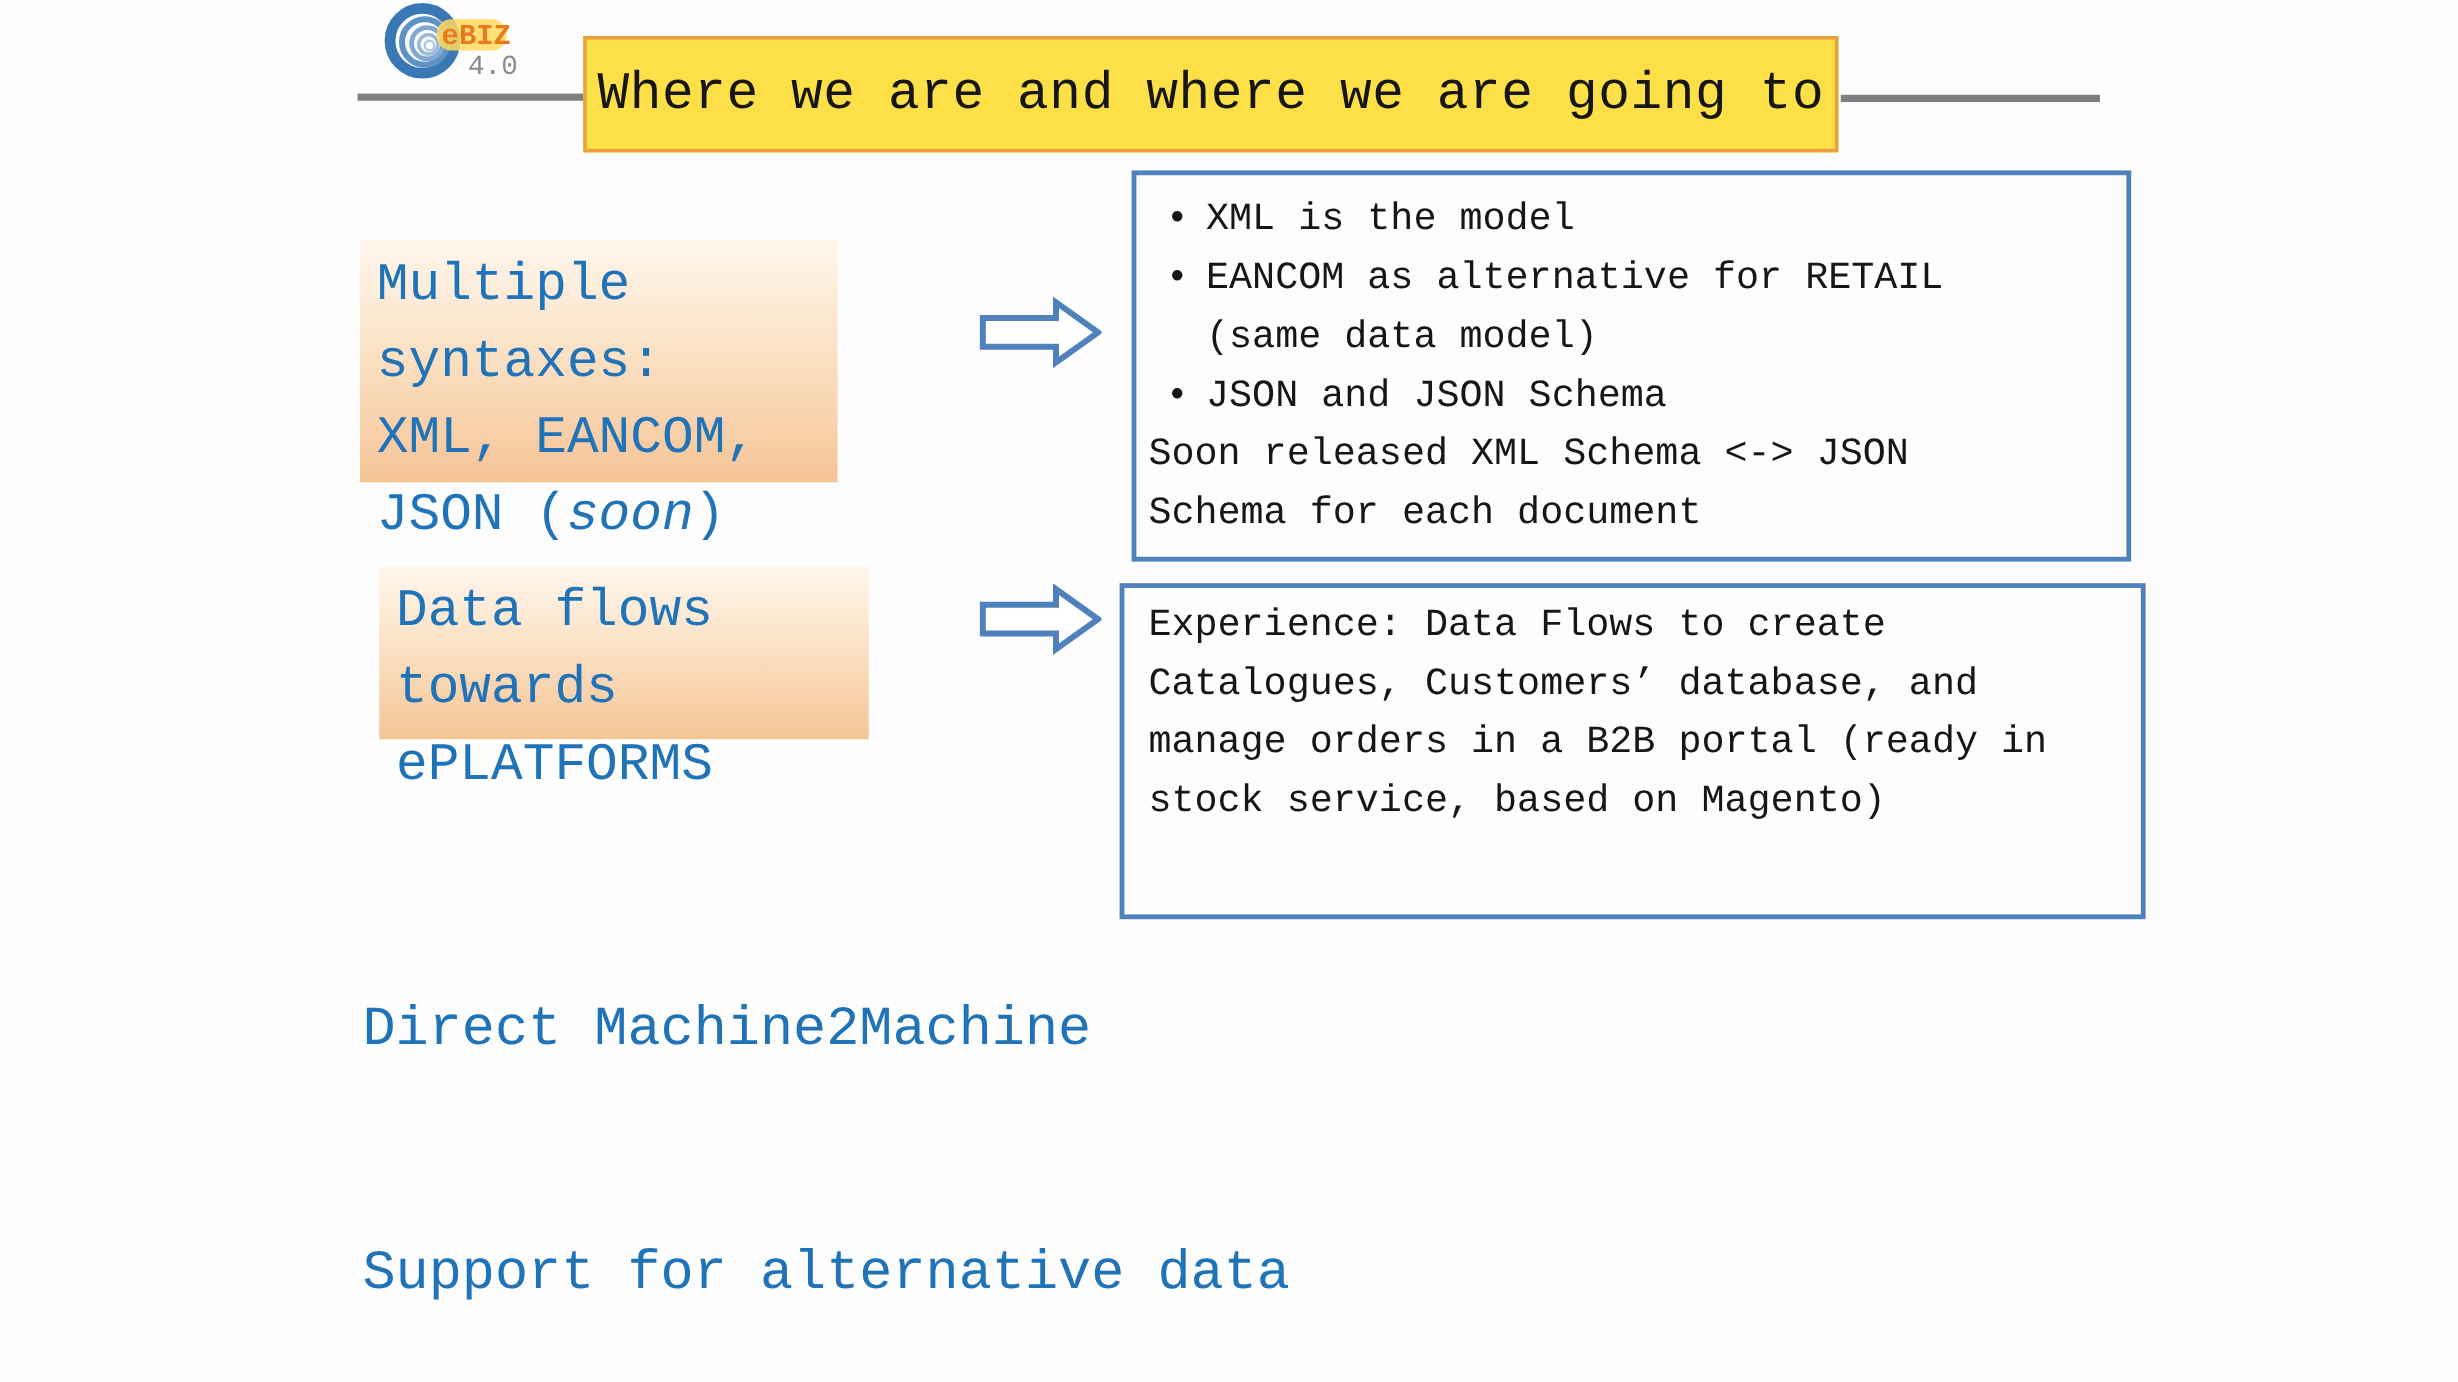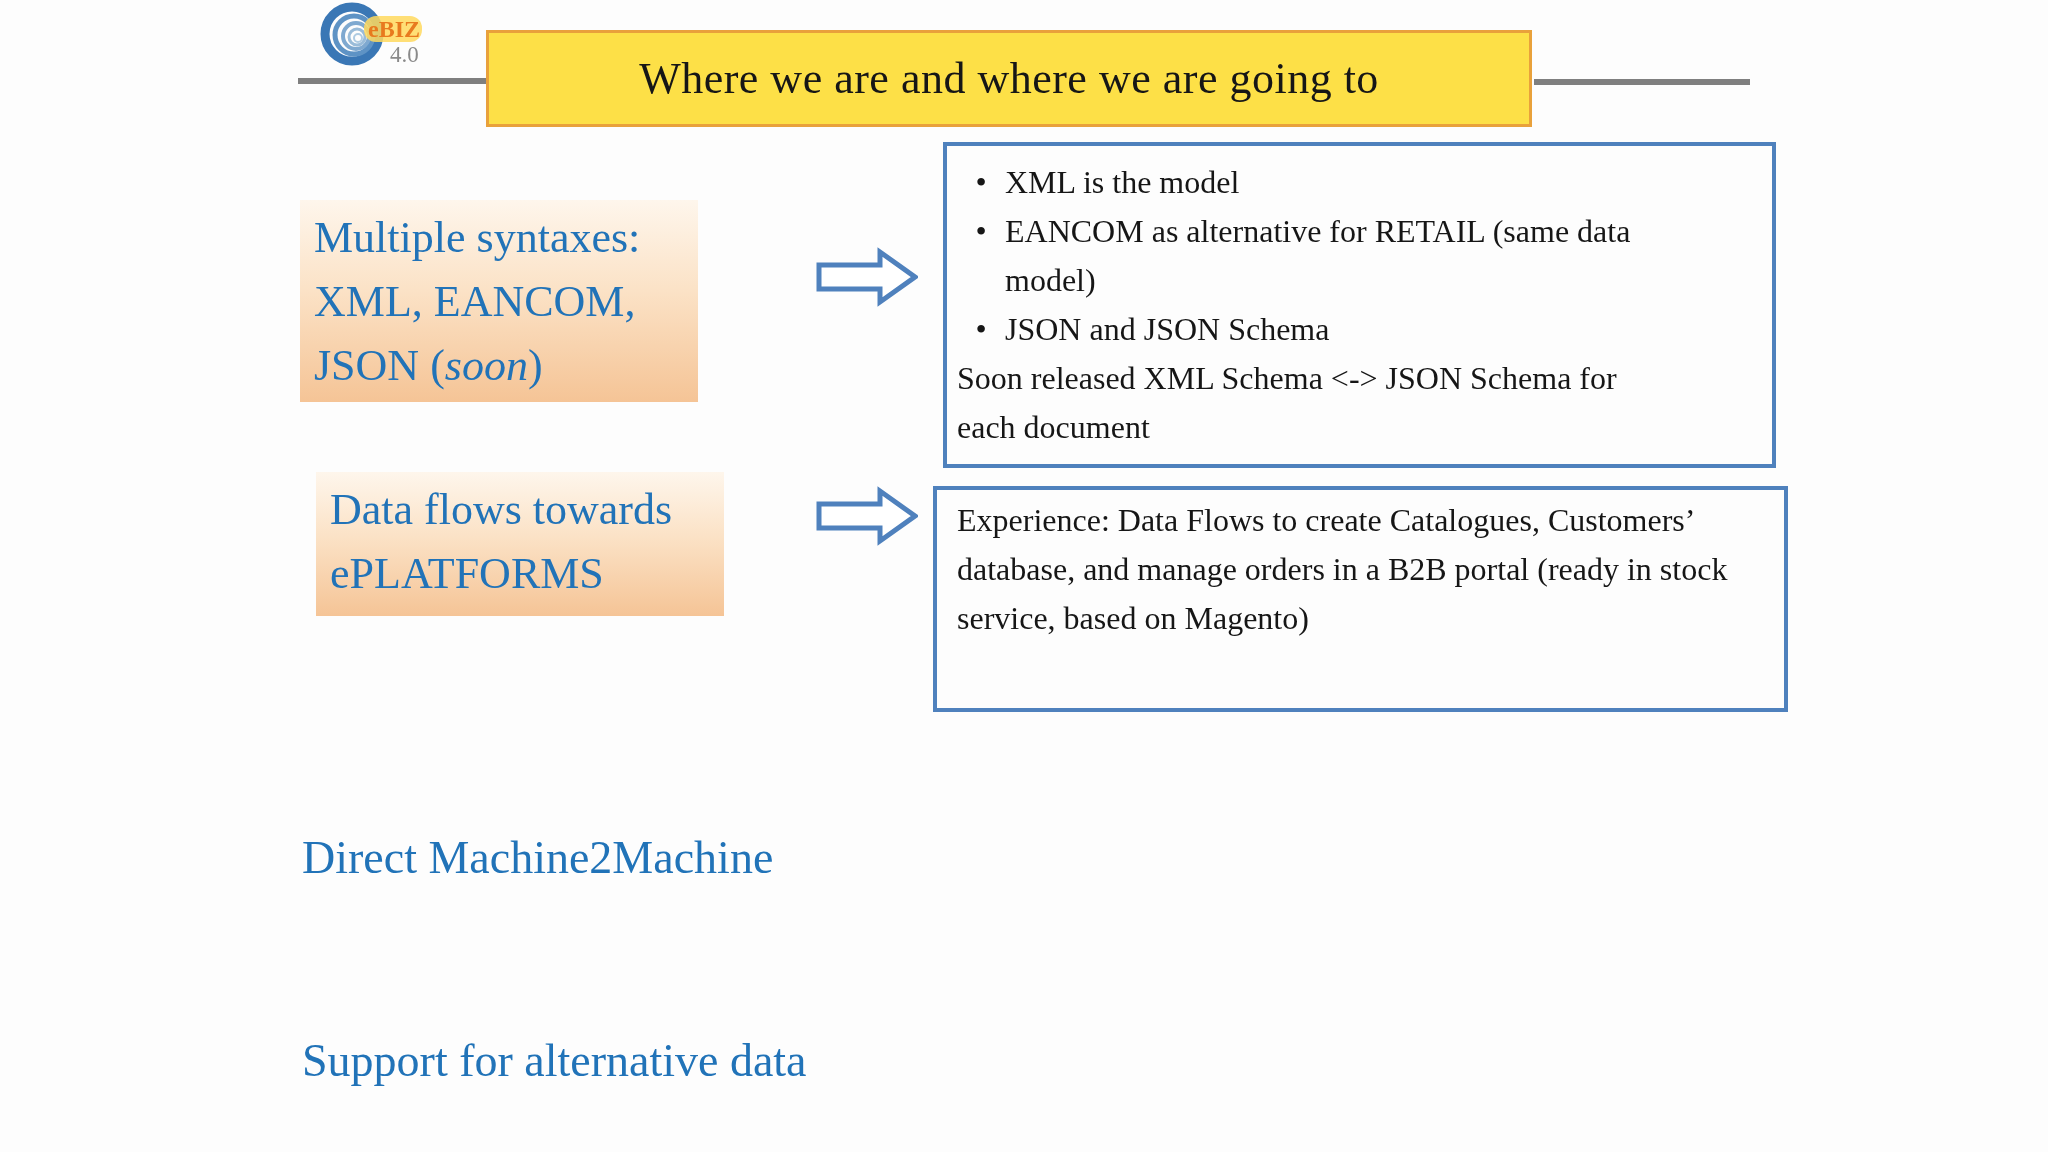--- a/index.html
+++ b/index.html
@@ -1,21 +1,21 @@
 <!DOCTYPE html>
 <html><head>
 <meta charset="utf-8">
 <style>
   * { margin:0; padding:0; box-sizing:border-box; }
   html,body { background:#ffffff; }
   .slide {
     position:relative;
     width:2048px; height:1152px;
     background:#fdfdfd;
-    font-family:Liberation Serif, serif;
+    font-family:Liberation Mono, monospace;
     overflow:hidden;
   }
 
   
   .logo-svg { position:absolute; left:316px; top:2px; width:130px; height:70px; }
   .divider { position:absolute; height:6px; background:#7f7f7f; }
   .divider-left  { left:298px; top:78px; width:188px; }
   .divider-right { left:1534px; top:79px; width:216px; }
   .title-box {
     position:absolute; left:486px; top:30px; width:1046px; height:97px;
@@ -50,21 +50,21 @@
 
   
   .detail-box {
     position:absolute;
     background:#fdfdfd;
     border:4px solid #4f81bd;
     color:#161616;
     font-size:32px; line-height:49px;
   }
   .box-syntax-details { left:943px; top:142px; width:833px; height:326px; padding:12px 18px 6px 10px; }
-  .box-experience     { left:933px; top:486px; width:855px; height:226px; padding:6px 20px; }
+  .box-experience     { left:933px; top:486px; width:855px; height:280px; padding:6px 20px; }
   .bullet-row { display:flex; }
   .bullet-marker { flex:0 0 48px; text-align:center; }
   .bullet-text { flex:1; max-width:660px; }
   .note-text { max-width:700px; }
   .experience-text { max-width:772px; }
 </style>
 </head>
 <body>
 
 <div class="slide">

